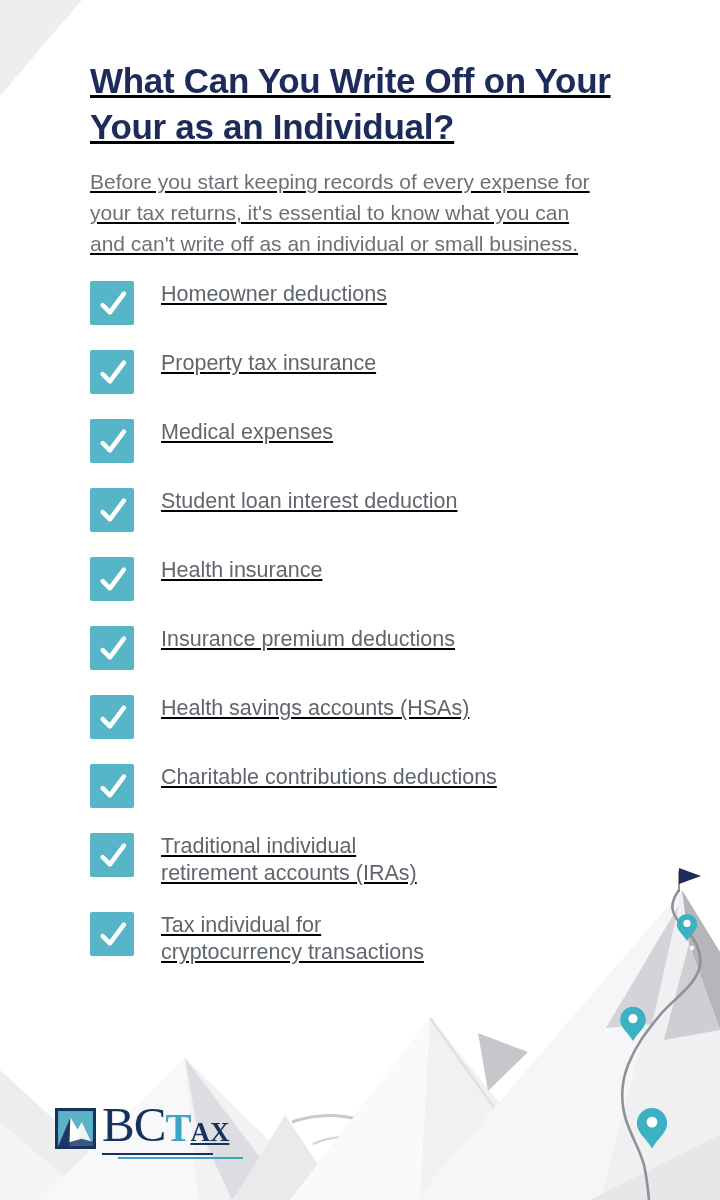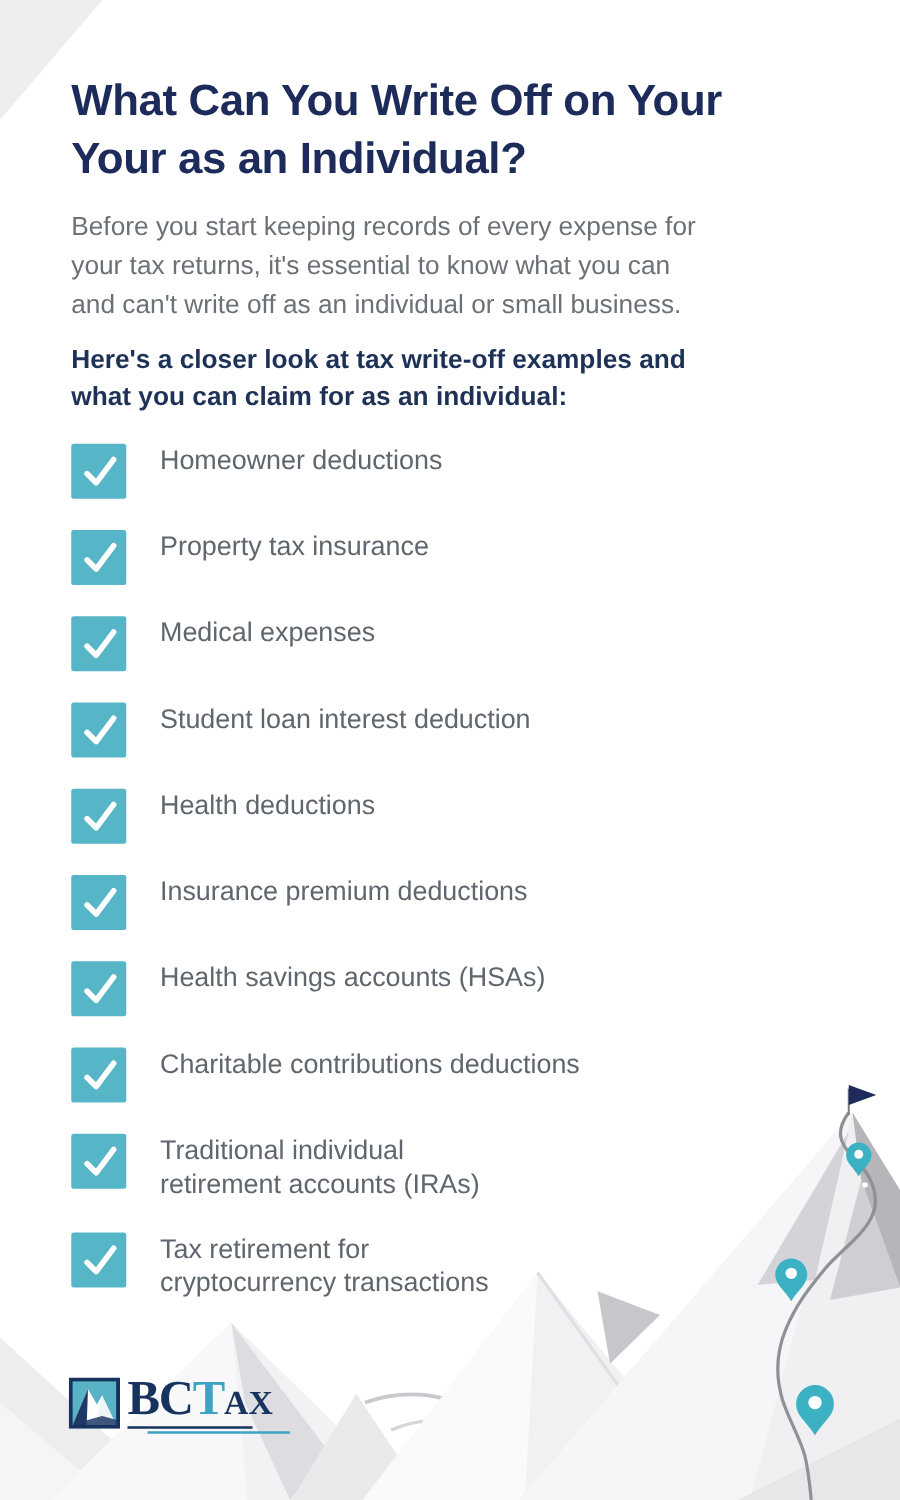--- a/index.html
+++ b/index.html
@@ -5,65 +5,61 @@
   html,body{margin:0;padding:0;}
   body{
     width:720px;height:1200px;position:relative;overflow:hidden;
     background:#ffffff;
     font-family:"Liberation Sans", sans-serif;
   }
   .corner-wedge{
     position:absolute;top:0;left:0;width:0;height:0;z-index:0;
     border-top:96px solid #eeeef1;border-right:82px solid transparent;
   }
-  .content{position:relative;z-index:2;padding:58px 50px 0 57px;}
+  .content{position:relative;z-index:2;padding:58px 50px 0 90px;text-decoration:underline;}
   .title{color:#1c2b5a;font-size:35px;line-height:46px;font-weight:700;letter-spacing:-0.3px;}
   .title span{display:block;}
   .intro{margin-top:16px;color:#6b7176;font-size:21px;line-height:31px;}
   .intro span{display:block;}
   .subheading{margin-top:14px;color:#1e3156;font-size:21px;line-height:30px;font-weight:700;}
   .subheading span{display:block;}
   .checklist{margin-top:22px;}
   .row{display:flex;margin-bottom:25px;}
   .cb{
     width:44px;height:44px;flex:0 0 44px;background:#56b5c7;border-radius:2px;
     display:flex;align-items:center;justify-content:center;margin-right:27px;
   }
   .lbl{color:#60666d;font-size:21.5px;line-height:27px;}
   .lbl span{display:block;}
   .mountains{position:absolute;left:0;bottom:0;width:720px;height:340px;z-index:1;}
   .logo{position:absolute;left:55px;top:1096px;z-index:3;display:flex;align-items:center;}
   .logo-text{position:relative;margin-left:4px;padding:0 6px 7px 2px;white-space:nowrap;}
-  .logo-text .bc{font-family:"Liberation Serif", serif;font-weight:700;font-size:39px;color:#16335e;letter-spacing:-1px;}
+  .logo-text .bc{font-family:"Liberation Serif", serif;font-weight:400;font-size:49px;color:#16335e;letter-spacing:-1px;}
   .logo-text .t{font-family:"Liberation Serif", serif;font-weight:700;font-size:39px;color:#3ea3c2;letter-spacing:-1px;}
-  .logo-text .ax{font-family:"Liberation Serif", serif;font-weight:700;font-size:27px;color:#16335e;}
+  .logo-text .ax{font-family:"Liberation Serif", serif;font-weight:700;font-size:27px;color:#16335e;text-decoration:underline;}
   .ul-navy{position:absolute;left:2px;right:22px;bottom:5px;height:2.5px;background:#16335e;}
   .ul-teal{position:absolute;left:18px;right:-8px;bottom:1px;height:2.5px;background:#3ea3c2;}
 </style>
 </head>
 <body>
 
 <div class="corner-wedge"></div>
 
 <div class="content">
   <h1 class="title" style="margin:0;">
     <span>What Can You Write Off on Your</span>
     <span>Your as an Individual?</span>
   </h1>
 
   <div class="intro">
     <span>Before you start keeping records of every expense for</span>
     <span>your tax returns, it's essential to know what you can</span>
     <span>and can't write off as an individual or small business.</span>
   </div>
 
-  <div class="subheading">
-    <span>Here's a closer look at tax write-off examples and</span>
-    <span>what you can claim for as an individual:</span>
-  </div>
 
   <div class="checklist">
 
     <div class="row">
       <span class="cb">
         <svg width="31" height="31" viewBox="0 0 30 30">
             <path d="M5.5 16.5 L12.5 23.5 L26 5.5" stroke="#ffffff" stroke-width="4.4" fill="none" stroke-linecap="round" stroke-linejoin="round"></path>
           </svg>
       </span>
       <span class="lbl">
@@ -108,21 +104,21 @@
       </span>
     </div>
 
     <div class="row">
       <span class="cb">
         <svg width="31" height="31" viewBox="0 0 30 30">
             <path d="M5.5 16.5 L12.5 23.5 L26 5.5" stroke="#ffffff" stroke-width="4.4" fill="none" stroke-linecap="round" stroke-linejoin="round"></path>
           </svg>
       </span>
       <span class="lbl">
-        <span>Health deductions</span>
+        <span>Health insurance</span>
           <span></span>
       </span>
     </div>
 
     <div class="row">
       <span class="cb">
         <svg width="31" height="31" viewBox="0 0 30 30">
             <path d="M5.5 16.5 L12.5 23.5 L26 5.5" stroke="#ffffff" stroke-width="4.4" fill="none" stroke-linecap="round" stroke-linejoin="round"></path>
           </svg>
       </span>
@@ -168,21 +164,21 @@
       </span>
     </div>
 
     <div class="row">
       <span class="cb">
         <svg width="31" height="31" viewBox="0 0 30 30">
             <path d="M5.5 16.5 L12.5 23.5 L26 5.5" stroke="#ffffff" stroke-width="4.4" fill="none" stroke-linecap="round" stroke-linejoin="round"></path>
           </svg>
       </span>
       <span class="lbl">
-        <span>Tax retirement for</span>
+        <span>Tax individual for</span>
           <span>cryptocurrency transactions</span>
       </span>
     </div>
 
   </div>
 </div>
 
 <svg class="mountains" viewBox="0 0 720 340">
 
   <polygon points="0,210 120,320 190,340 0,340" fill="#ededf0"></polygon>

